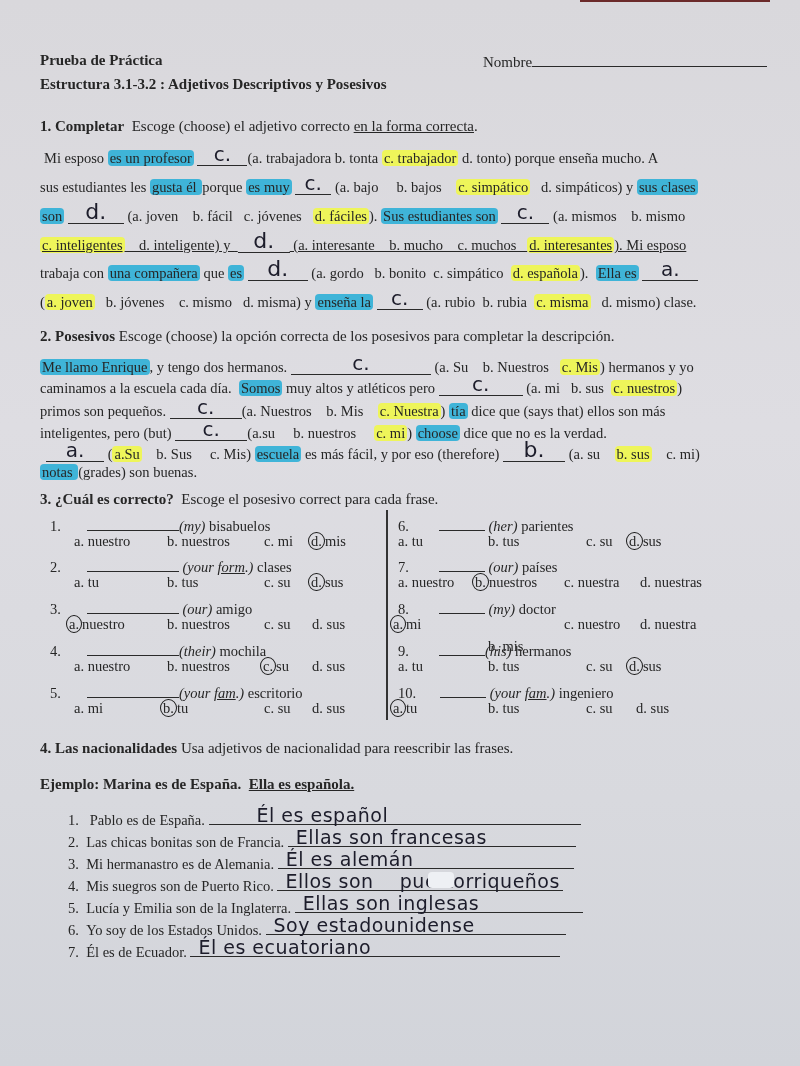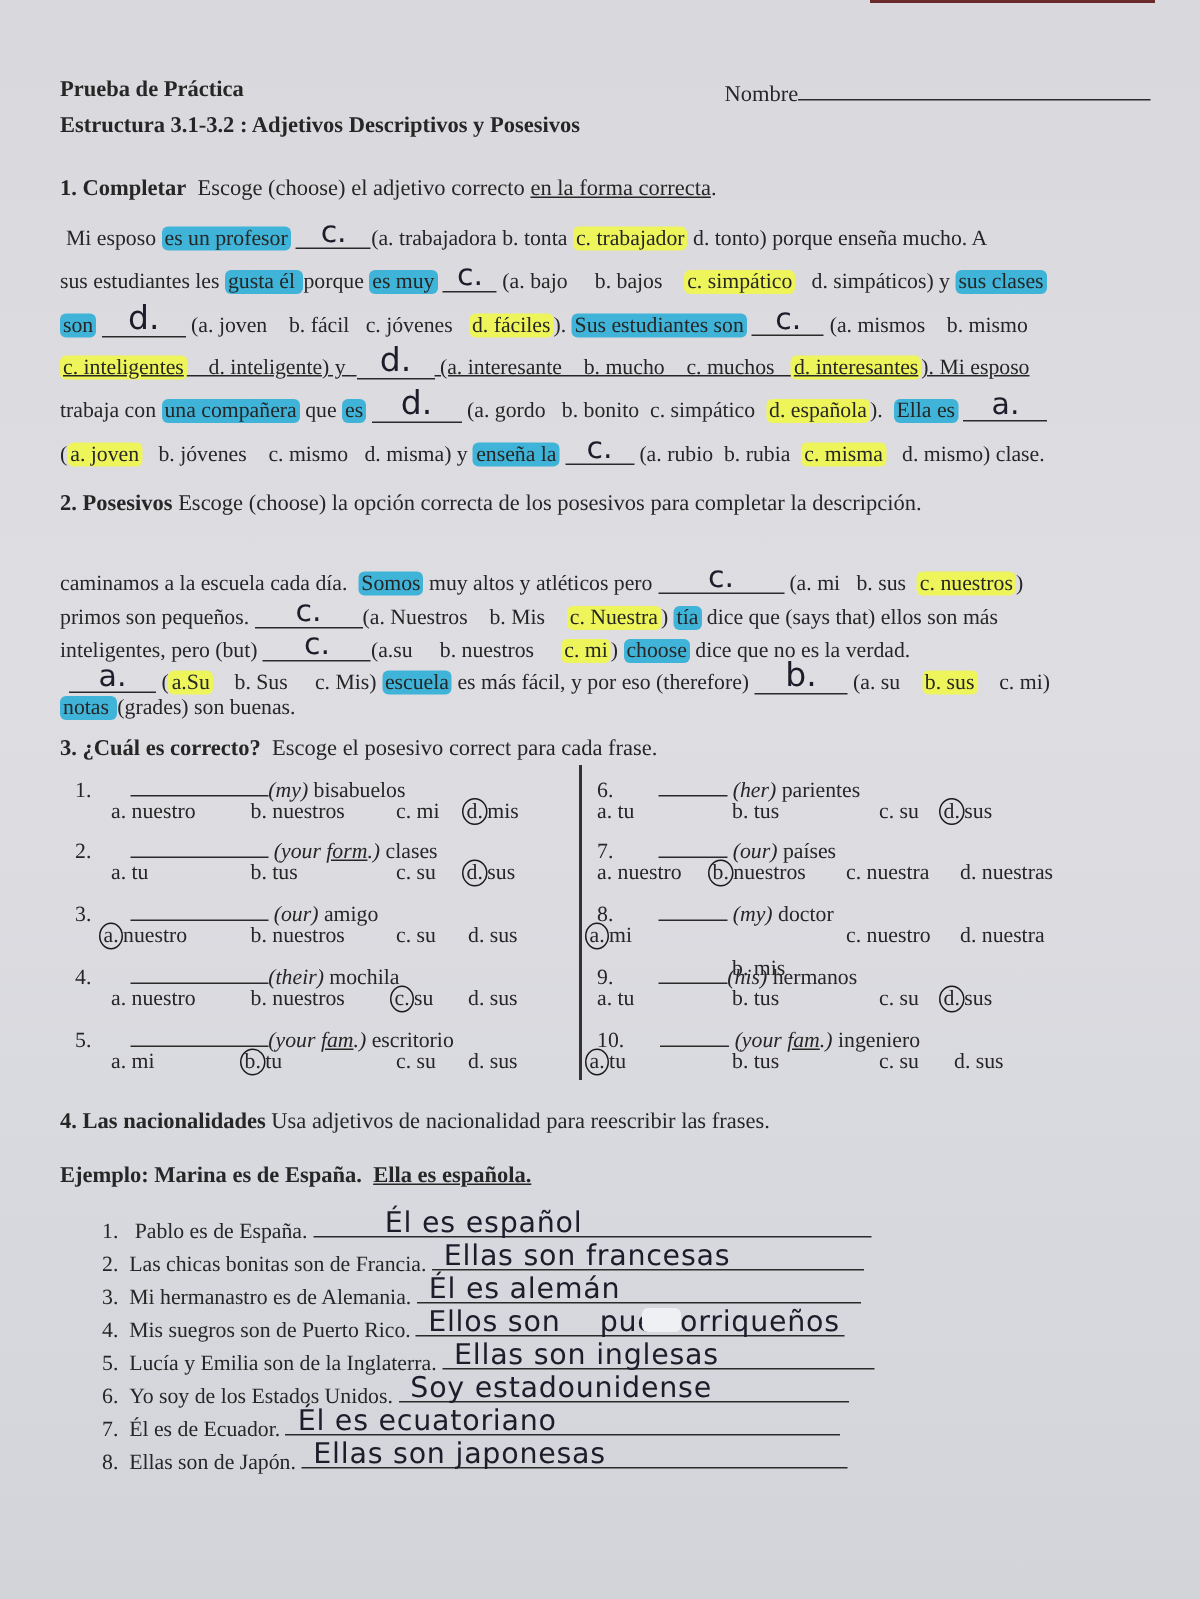--- a/index.html
+++ b/index.html
@@ -85,20 +85,24 @@
   <div class="abs line" style="left:40px; top:291px;">
     <span>(</span><span class="hl-yel">a. joven</span><span style="white-space:pre">   b. jóvenes    c. mismo   d. misma) y </span><span class="hl-blue">enseña la</span>
     <span class="blank" style="width:46px;"><span class="hand">c.</span></span><span style="white-space:pre"> (a. rubio  b. rubia  </span><span class="hl-yel">c. misma</span><span style="white-space:pre">   d. mismo) clase.</span>
   </div>
 
   <div class="abs hdr-norm" style="left:40px; top:328px;">
     <span class="b">2. Posesivos</span>
     <span>Escoge (choose) la opción correcta de los posesivos para completar la descripción.</span>
   </div>
 
+  <div class="abs line" style="left:40px; top:356px;">
+    <span class="hl-blue">Me llamo Enrique</span><span>, y tengo dos hermanos.</span>
+    <span class="blank" style="width:140px;"><span class="hand">c.</span></span>&nbsp;<span style="white-space:pre">(a. Su    b. Nuestros   </span><span class="hl-yel">c. Mis</span><span>) hermanos y yo</span>
+  </div>
 
   <div class="abs line" style="left:40px; top:377px;">
     <span style="white-space:pre">caminamos a la escuela cada día.  </span><span class="hl-blue">Somos</span><span> muy altos y atléticos pero </span><span class="blank" style="width:84px;"><span class="hand">c.</span></span><span style="white-space:pre"> (a. mi   b. sus  </span><span class="hl-yel">c. nuestros</span><span>)</span>
   </div>
 
   <div class="abs line" style="left:40px; top:400px;">
     <span>primos son pequeños. </span><span class="blank" style="width:72px;"><span class="hand">c.</span></span><span style="white-space:pre">(a. Nuestros    b. Mis    </span><span class="hl-yel">c. Nuestra</span><span>) </span><span class="hl-blue">tía</span><span> dice que (says that) ellos son más</span>
   </div>
 
   <div class="abs line" style="left:40px; top:422px;">
@@ -231,17 +235,13 @@
     <span class="answer-line" style="width:288px; height:16px;"><span class="hw">Ellas son inglesas</span></span>
   </div>
   <div class="abs line" style="left:68px; top:918px;text-align:right;">
     <span>6.</span>&nbsp;&nbsp;<span>Yo soy de los Estados Unidos.</span>
     <span class="answer-line" style="width:300px; height:16px;"><span class="hw">Soy estadounidense</span></span>
   </div>
   <div class="abs line" style="left:68px; top:940px;">
     <span>7.</span>&nbsp;&nbsp;<span>Él es de Ecuador.</span>
     <span class="answer-line" style="width:370px; height:16px;"><span class="hw">Él es ecuatoriano</span></span>
   </div>
-  <div class="abs line" style="left:68px; top:962px;">
-    <span>8.</span>&nbsp;&nbsp;<span>Ellas son de Japón.</span>
-    <span class="answer-line" style="width:364px; height:16px;"><span class="hw">Ellas son japonesas</span></span>
-  </div>
 </div>
 
 </body></html>

